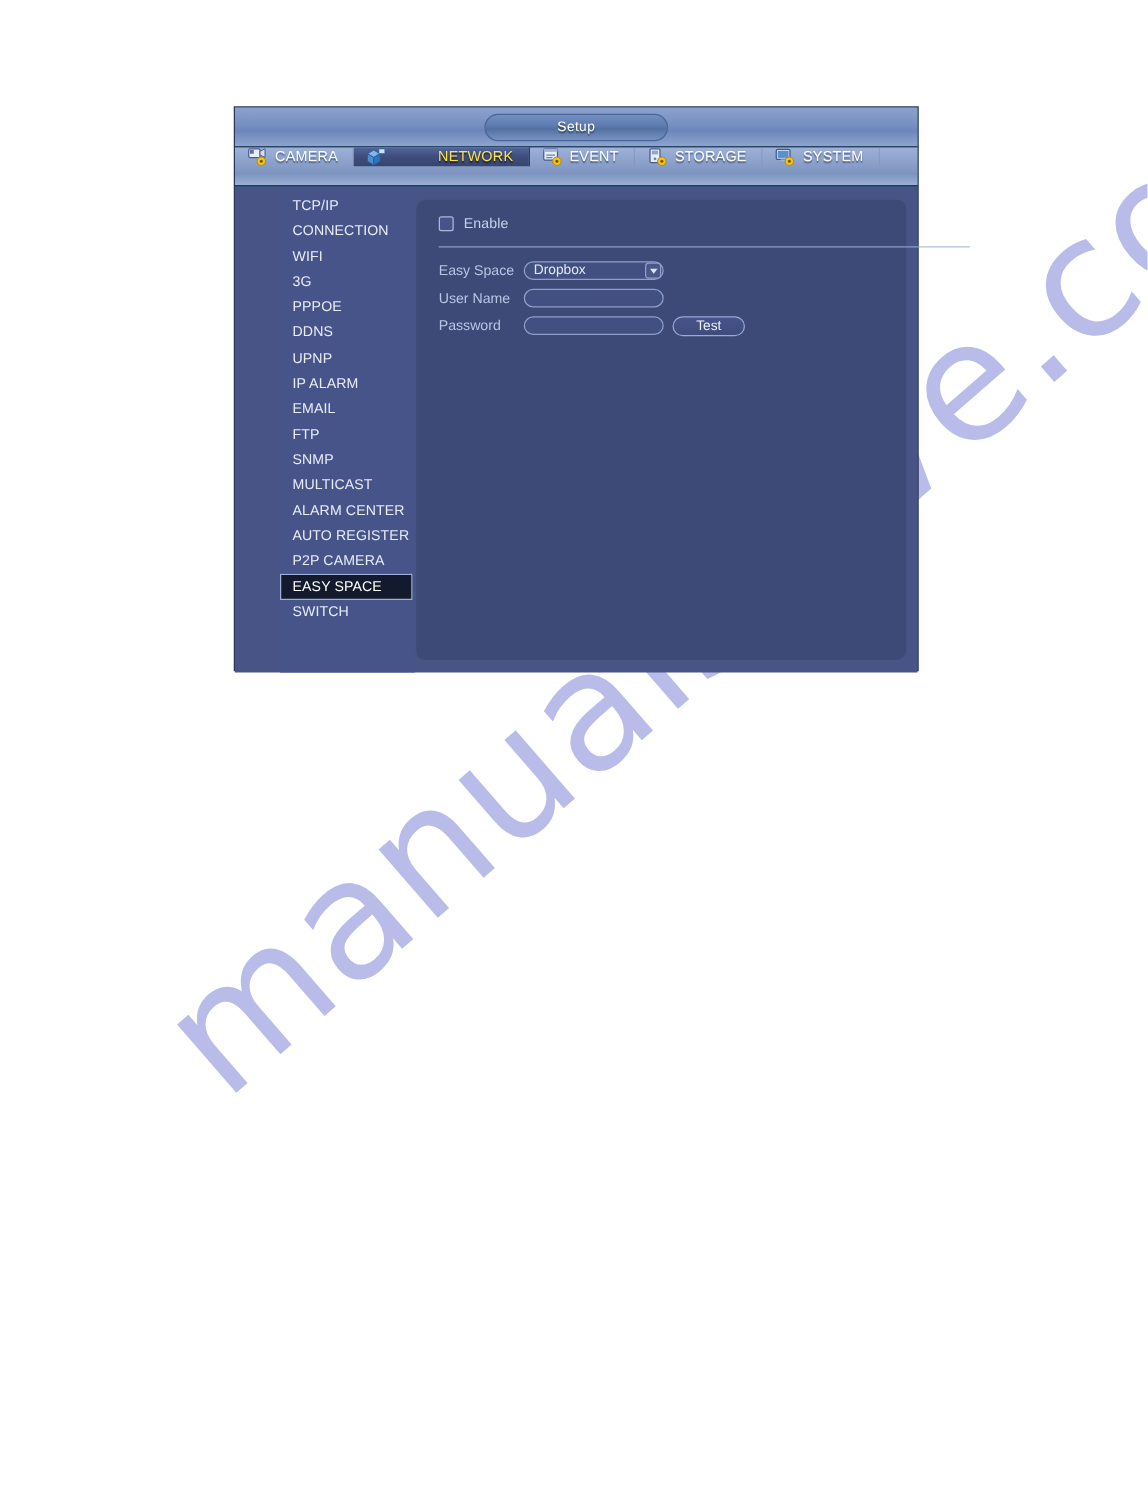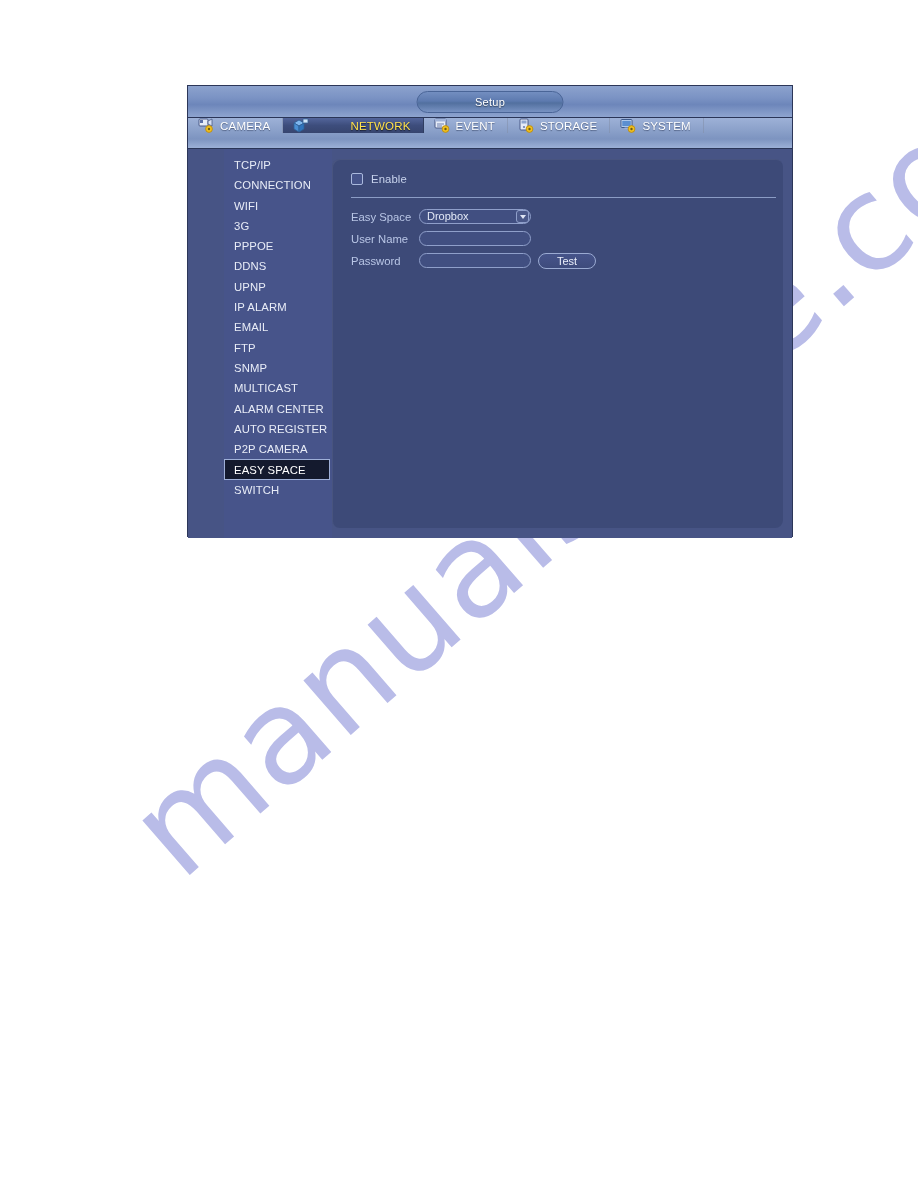--- a/index.html
+++ b/index.html
@@ -36,21 +36,21 @@
     white-space: nowrap;
     transform: rotate(-41deg);
     transform-origin: 0 0;
   }
 
   
   #device-window {
     position: absolute;
     left: 188px;
     top: 86px;
-    width: 604px;
+    width: 546px;
     height: 450px;
     z-index: 3;
     background: #0f766e;
     box-shadow: 0 0 0 1px #2c3658;
   }
 
   
   #title-bar {
     position: relative;
     height: 31px;

